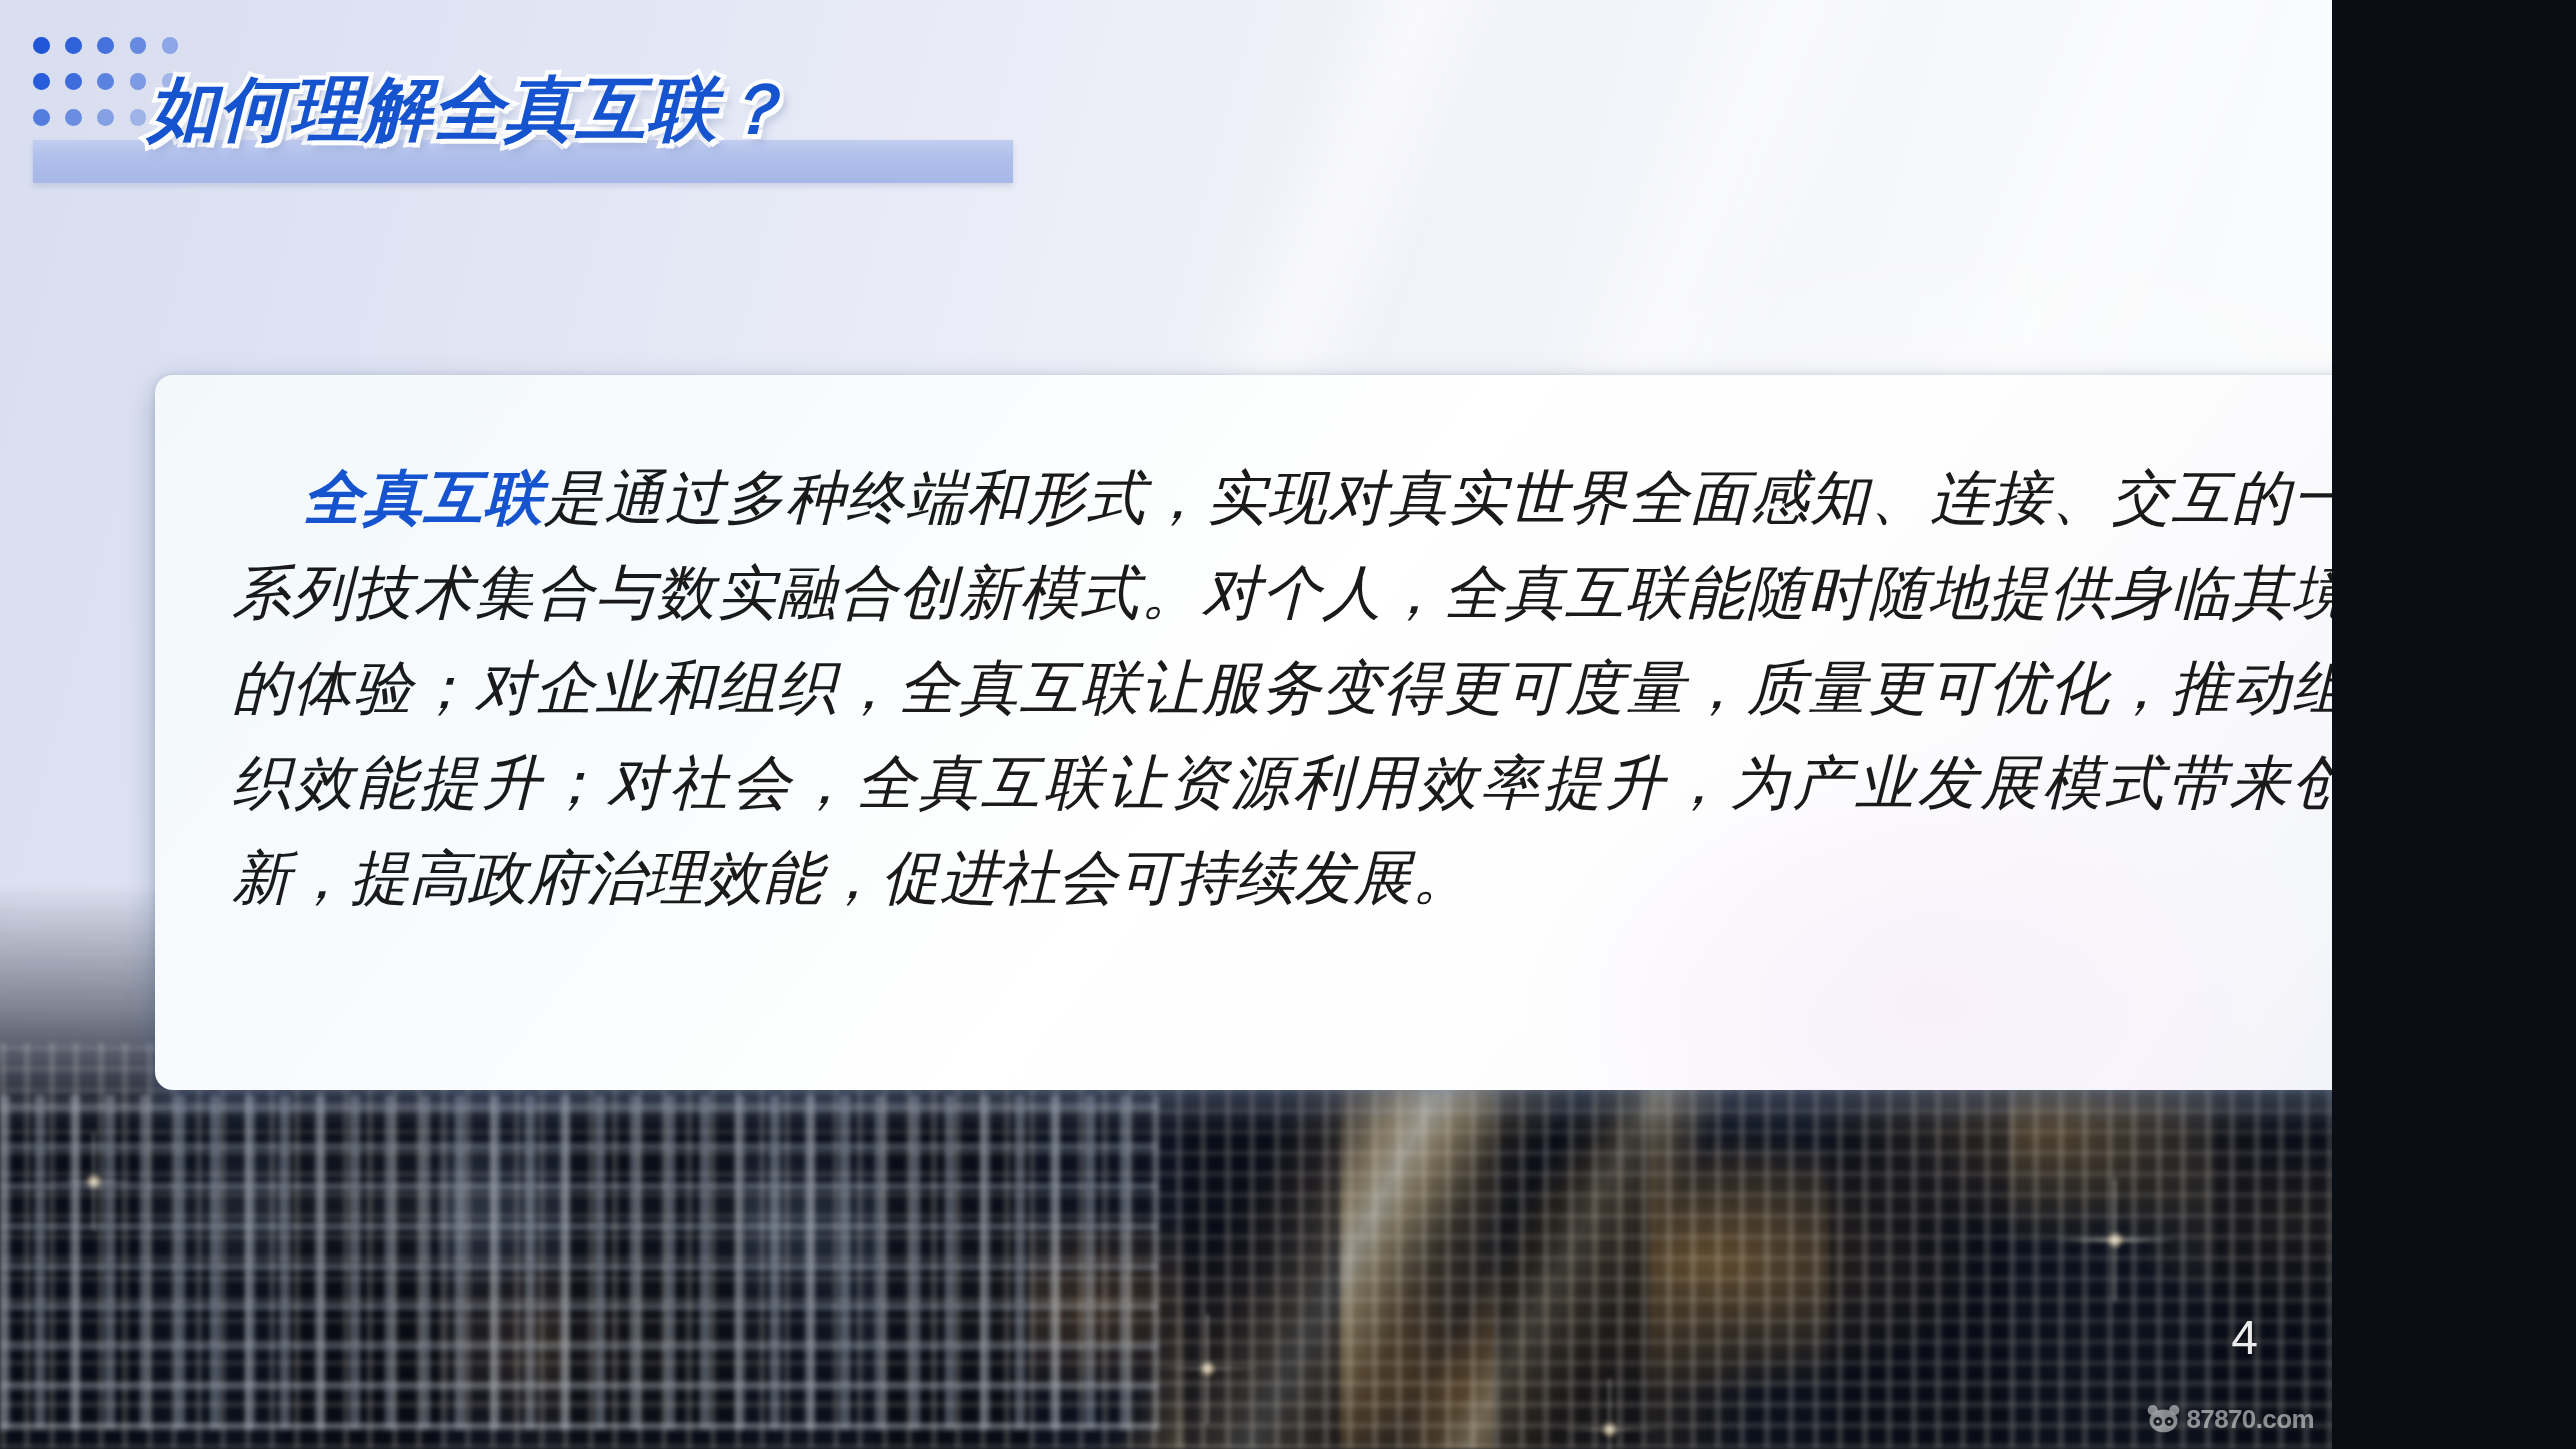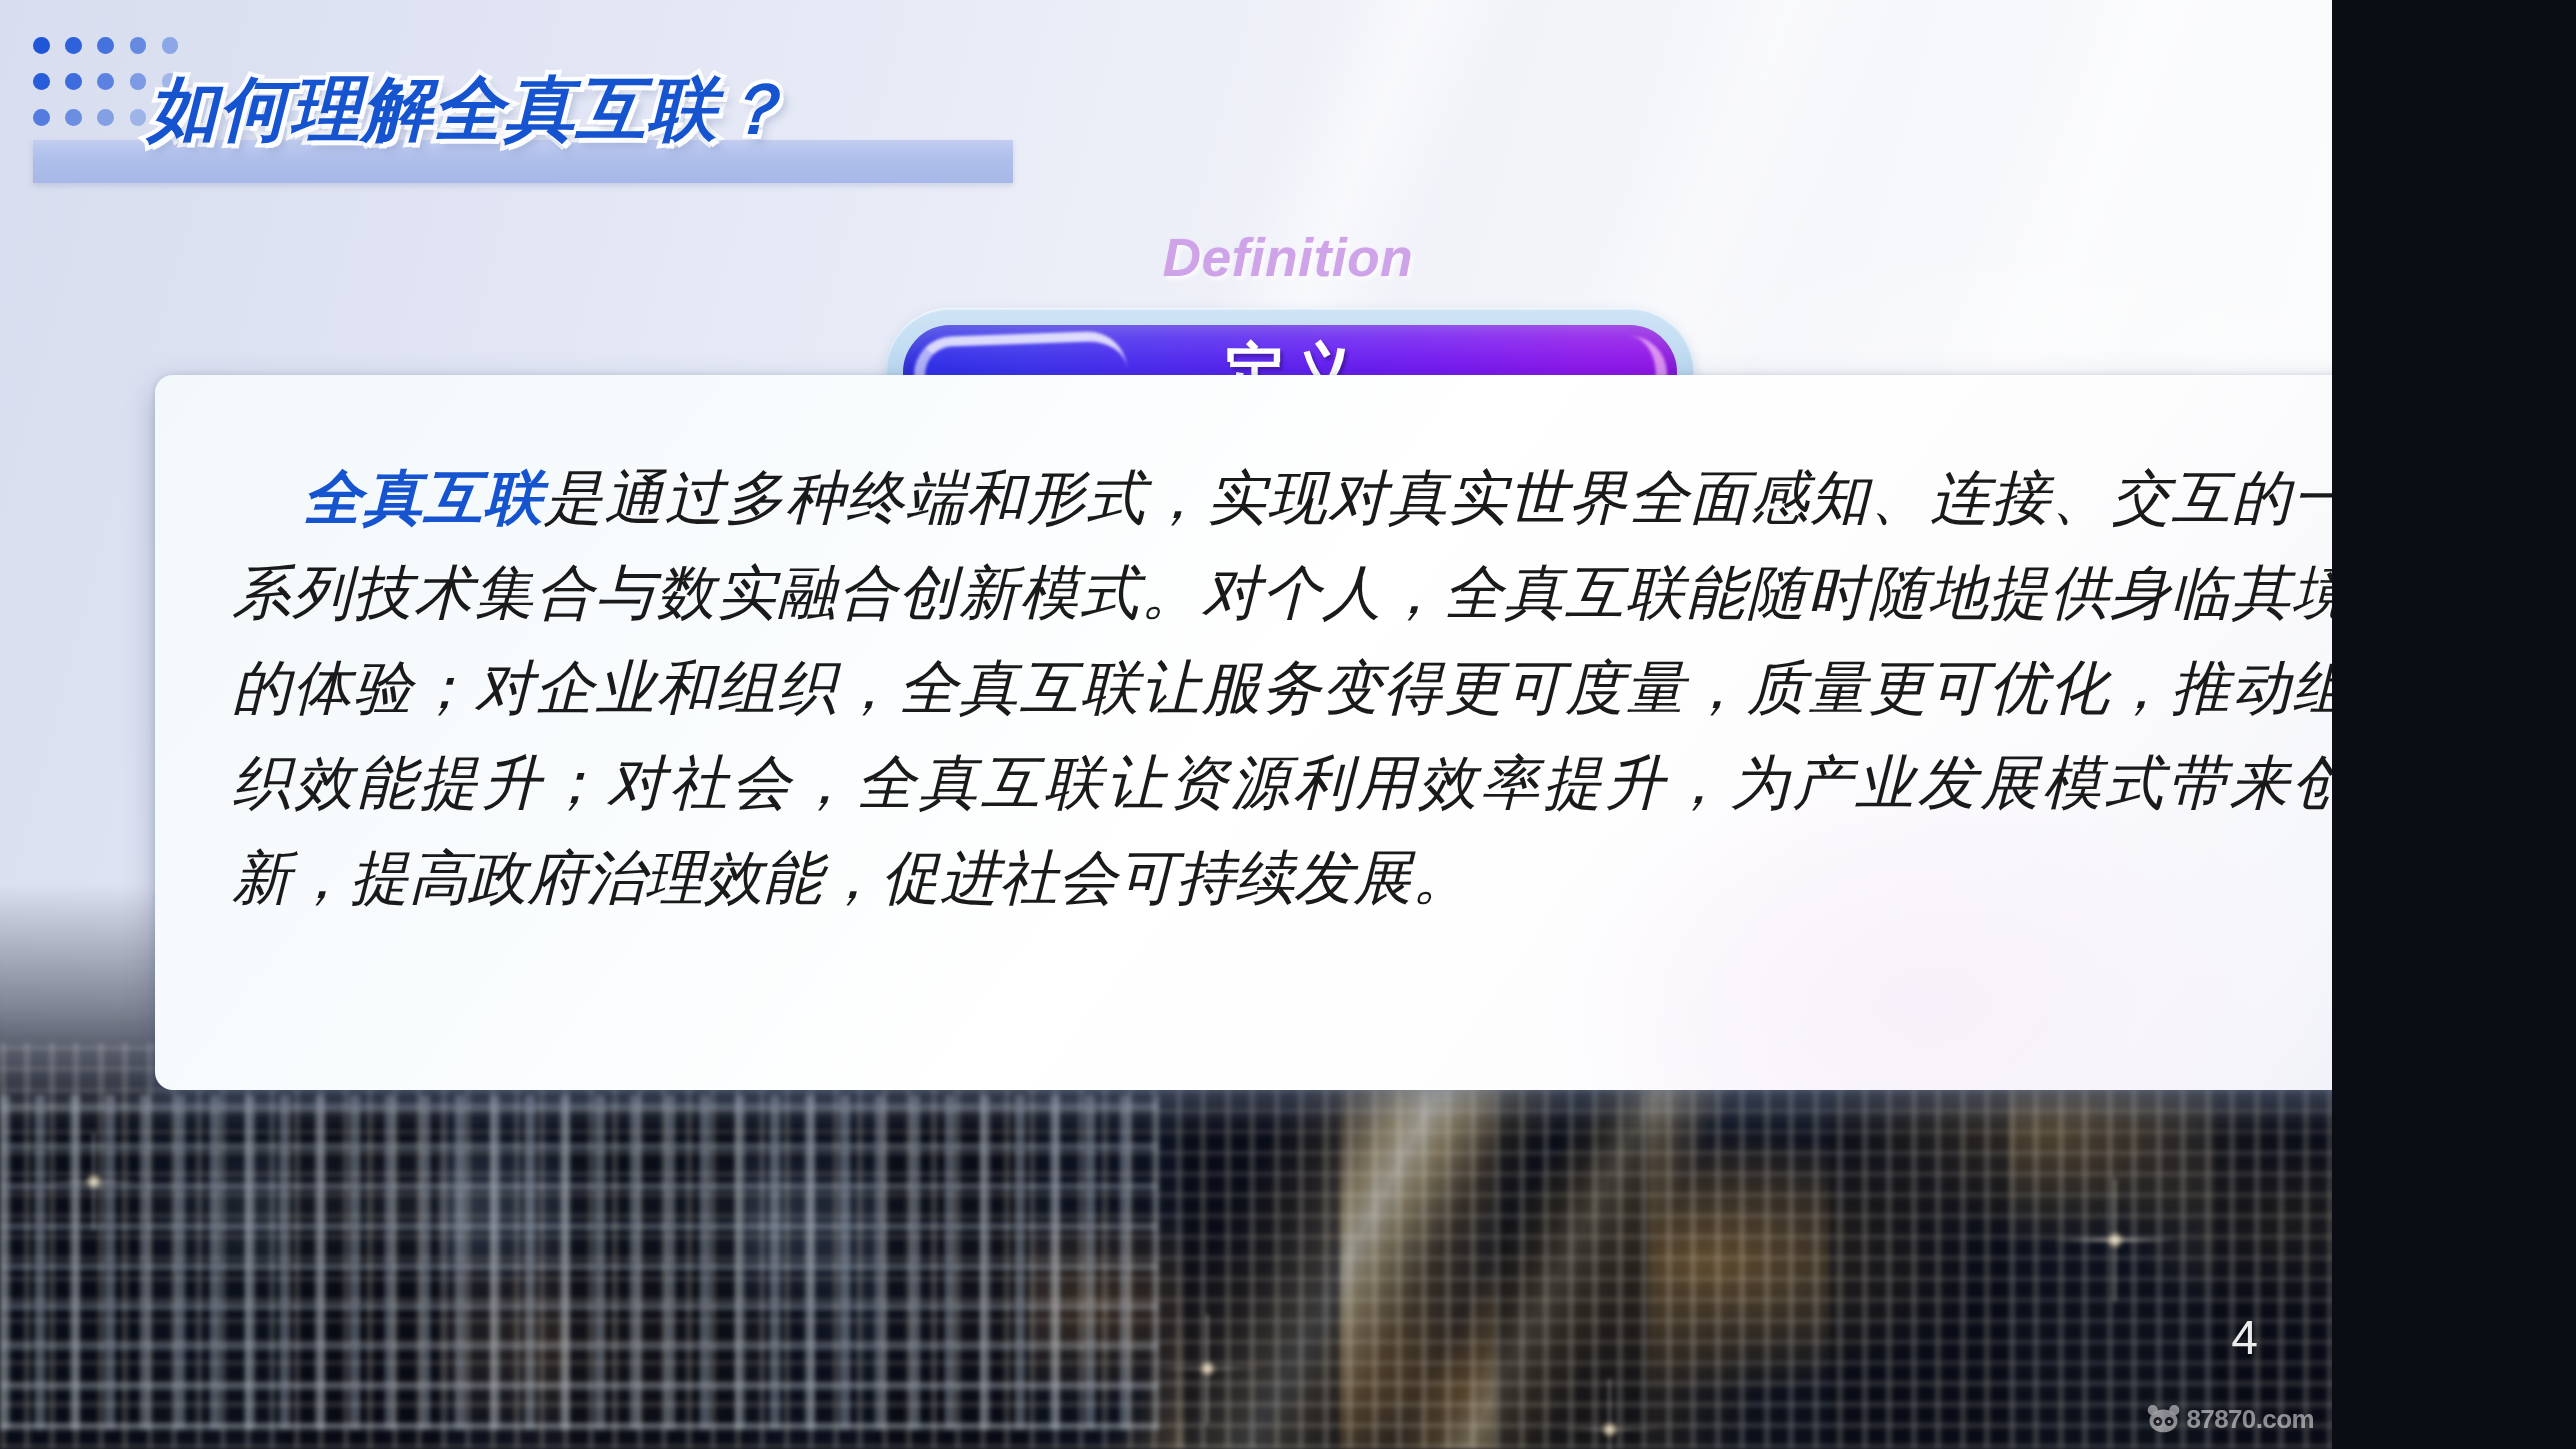--- a/index.html
+++ b/index.html
@@ -316,31 +316,21 @@
     <span class="dot" style="opacity:.72"></span>
     <span class="dot" style="opacity:.60"></span>
     <span class="dot" style="opacity:.46"></span>
     <span class="dot" style="opacity:.32"></span>
     <span class="dot" style="opacity:.18"></span>
   </div>
 
   <div class="title-bar"></div>
   <div class="title">如何理解全真互联？</div>
 
-  <div class="definition-label">Definition</div>
-
-  <div class="pill-wrap">
-    <div class="pill-outer"></div>
-    <div class="pill-inner">
-      <div class="pill-sheen"></div>
-      <div class="pill-gloss-tl"></div>
-      <div class="pill-gloss-br"></div>
-    </div>
-    <div class="pill-text">定义</div>
-  </div>
+
 
   <div class="card">
     <div class="card-body">
       <p class="para"><span class="kw">全真互联</span><span>是通过多种终端和形式，实现对真实世界全面感知、连接、交互的一系列技术集合与数实融合创新模式。对个人，全真互联能随时随地提供身临其境的体验；对企业和组织，全真互联让服务变得更可度量，质量更可优化，推动组织效能提升；对社会，全真互联让资源利用效率提升，为产业发展模式带来创新，提高政府治理效能，促进社会可持续发展。</span></p>
     </div>
   </div>
 
   <div class="page-number">4</div>
 
   <div class="watermark">

